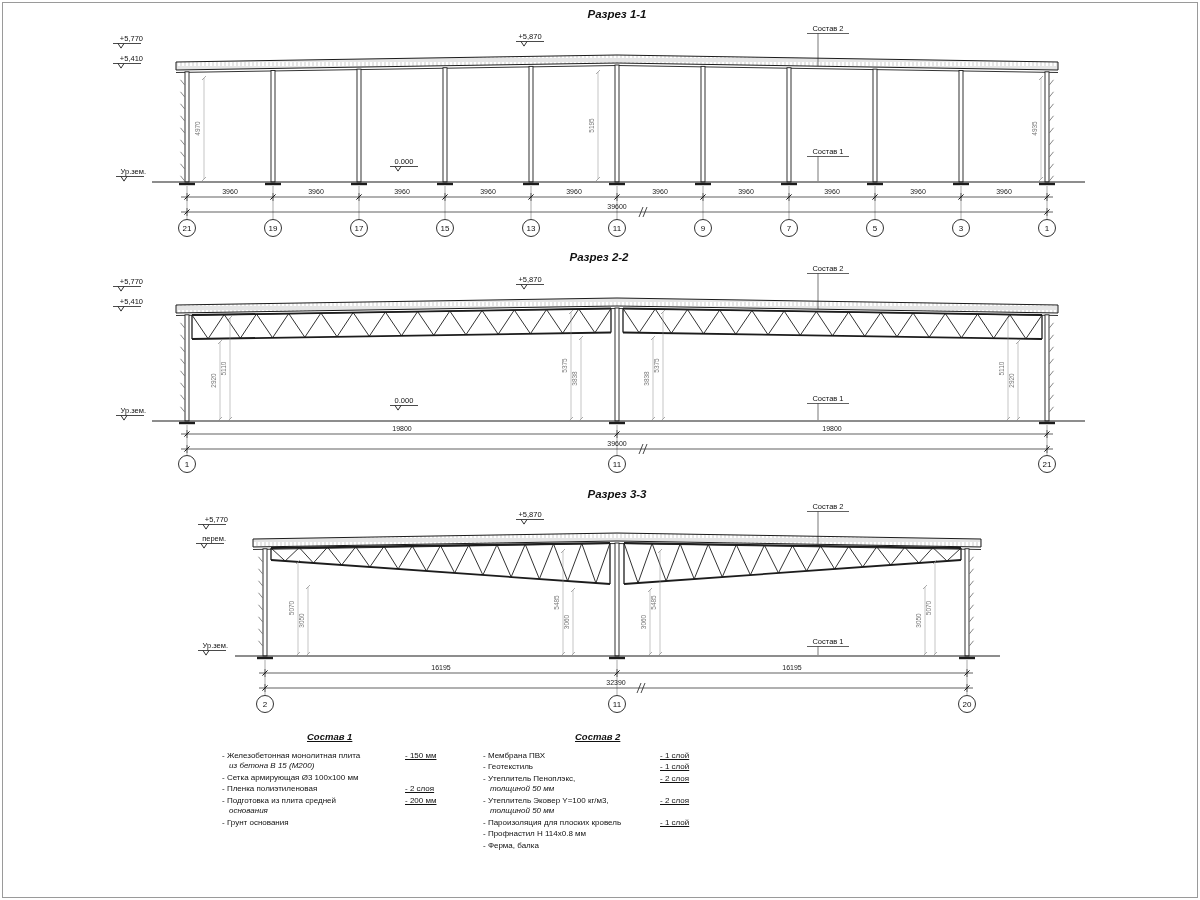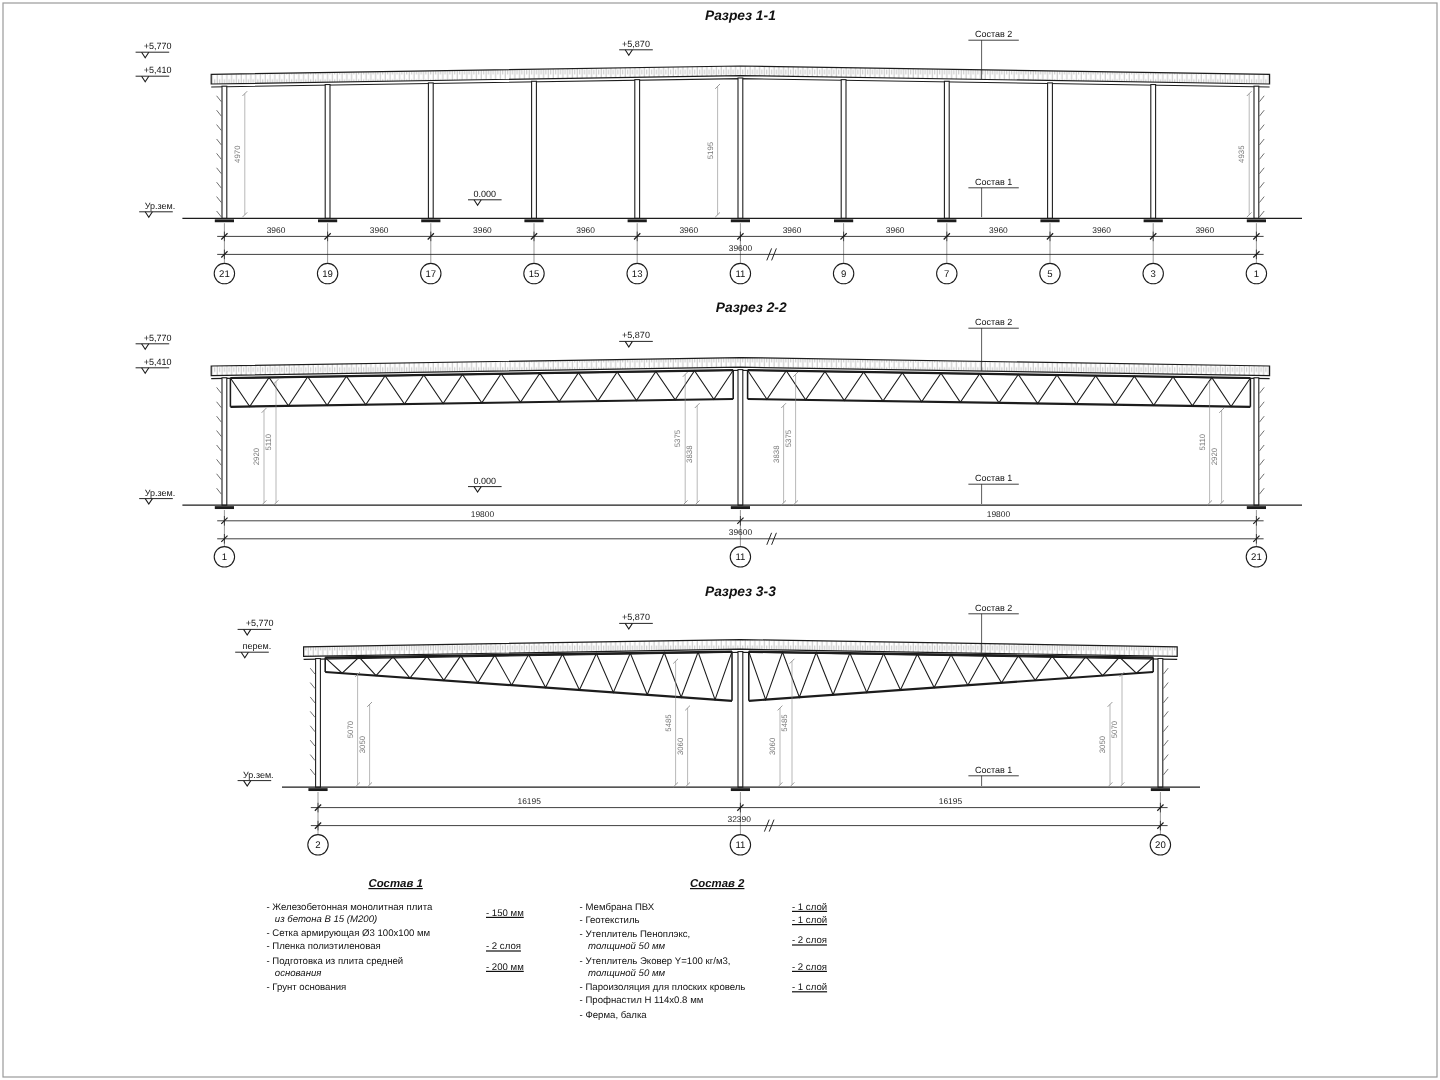--- a/index.html
+++ b/index.html
@@ -6,21 +6,21 @@
   #page{position:relative;width:1200px;height:900px;background:#fff;overflow:hidden;
         font-family:"Liberation Sans","DejaVu Sans",sans-serif;color:#111;}
   #frame{position:absolute;inset:2px;border:1px solid #9a9a9a;pointer-events:none;}
   #draw{position:absolute;left:0;top:0;}
   #draw text{font-family:"Liberation Sans","DejaVu Sans",sans-serif;}
   .sec-title{position:absolute;transform:translateX(-50%);font-size:11.5px;font-weight:bold;
              font-style:italic;white-space:nowrap;}
   .legend{position:absolute;font-size:8px;line-height:10.5px;}
   .legend-title{font-size:9.5px;font-weight:bold;font-style:italic;text-decoration:underline;
                 margin-bottom:8px;white-space:nowrap;}
-  .l-row{display:flex;align-items:center;margin-bottom:1px;}
+  .l-row{display:flex;align-items:flex-start;margin-bottom:1px;}
   .legend-0 .l-text{width:183px;}
   .legend-1 .l-text{width:177px;}
   .l-line{white-space:nowrap;}
   .l-line.indent{padding-left:7px;font-style:italic;}
   .l-val{white-space:nowrap;text-decoration:underline;}
 </style>
 </head>
 <body>
 
 <div id="page">
@@ -409,21 +409,21 @@
         <text x="828" y="509" fill="#111" font-size="7.5" text-anchor="middle">Состав 2</text>
         <line x1="807" y1="511.5" x2="849" y2="511.5" stroke="#1c1c1c" stroke-width="0.7"></line>
         <line x1="818" y1="511.5" x2="818" y2="544" stroke="#1c1c1c" stroke-width="0.6"></line>
         <text x="828" y="644" fill="#111" font-size="7.5" text-anchor="middle">Состав 1</text>
         <line x1="807" y1="646.5" x2="849" y2="646.5" stroke="#1c1c1c" stroke-width="0.7"></line>
         <line x1="818" y1="646.5" x2="818" y2="655" stroke="#1c1c1c" stroke-width="0.6"></line>
       </g>
   </svg>
 
   <div class="sec-title" style="left:617px;top:8px">Разрез 1-1</div>
-  <div class="sec-title" style="left:626px;top:251px">Разрез 2-2</div>
+  <div class="sec-title" style="left:599px;top:251px">Разрез 2-2</div>
   <div class="sec-title" style="left:617px;top:488px">Разрез 3-3</div>
 
   <div class="legend legend-0" style="left:222px;top:732px">
     <div class="legend-title" style="margin-left:85px">Состав 1</div>
     <div id="legend-items-0">
         <div class="l-row">
           <div class="l-text">
             <div class="l-line">- Железобетонная  монолитная плита</div>
             <div class="l-line indent">из бетона В 15 (М200)</div>
           </div>

